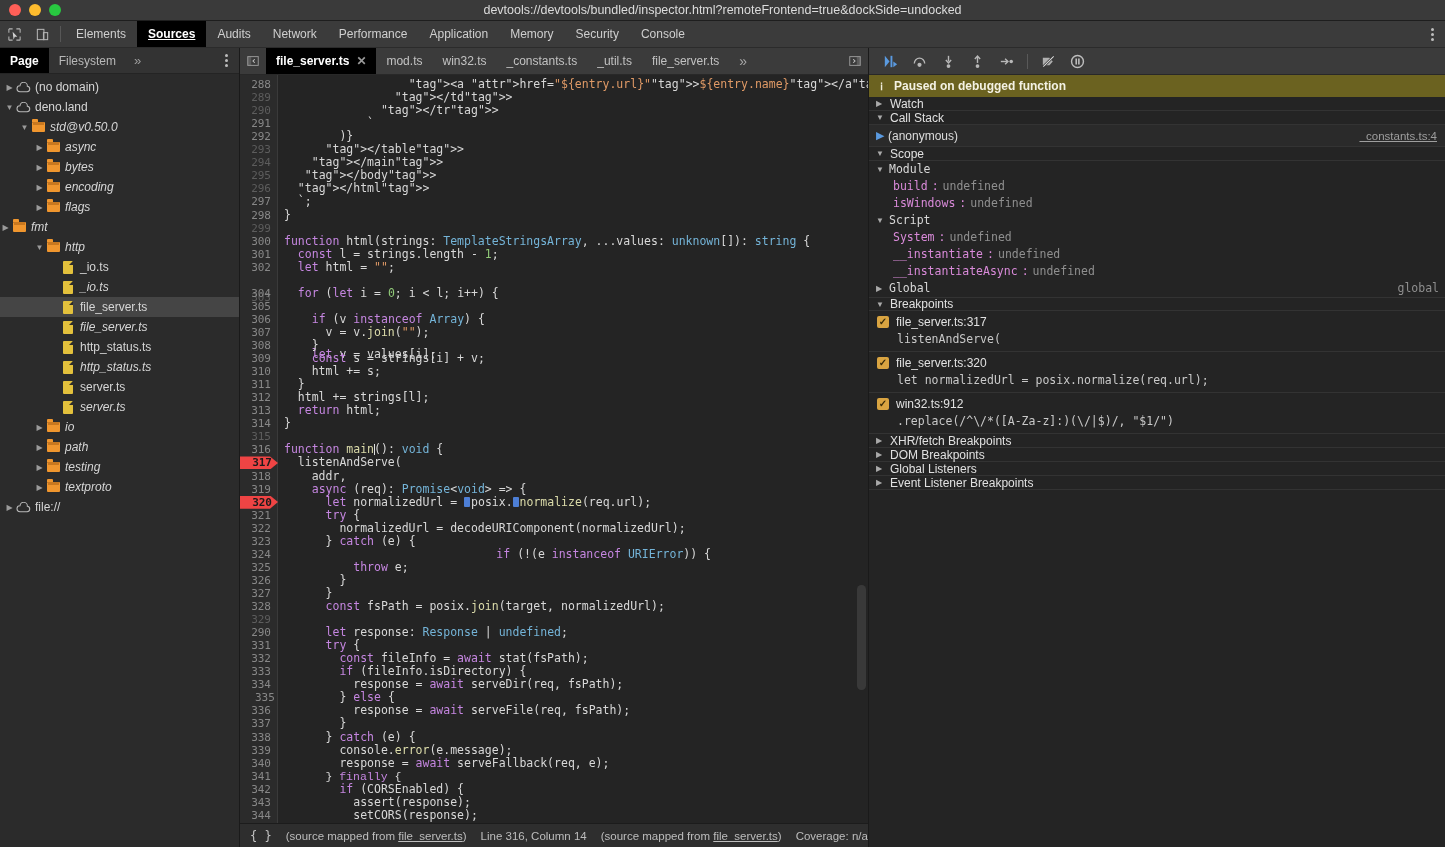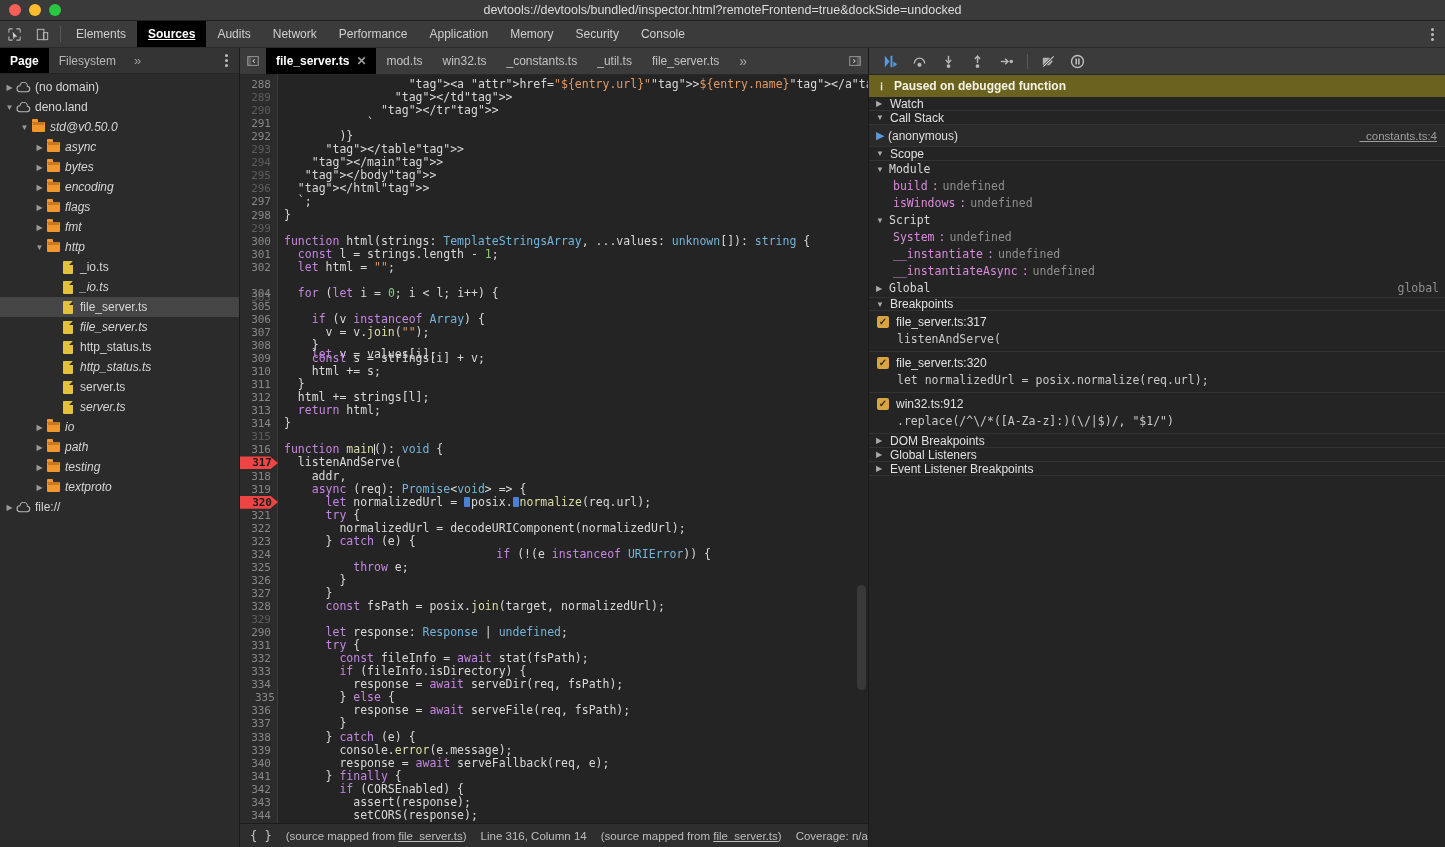--- a/index.html
+++ b/index.html
@@ -360,21 +360,21 @@
             </span>
             <span class="tlabel italic">encoding</span>
           </div>
           <div class="trow" style="padding-left: 34px;">
             <span class="arrow closed"></span>
             <span class="ticon">
               <span class="folder"></span>
             </span>
             <span class="tlabel italic">flags</span>
           </div>
-          <div class="trow" style="padding-left: 34px;">
+          <div class="trow" style="">
             <span class="arrow closed"></span>
             <span class="ticon">
               <span class="folder"></span>
             </span>
             <span class="tlabel italic">fmt</span>
           </div>
           <div class="trow" style="padding-left: 34px;">
             <span class="arrow open"></span>
             <span class="ticon">
               <span class="folder"></span>
@@ -614,21 +614,21 @@
             <div class="cline" style="top: 564.15px;">      <span class="kw">try</span> {</div>
             <div class="cline" style="top: 577.2px;">        <span class="kw">const</span> fileInfo = <span class="kw">await</span> stat(fsPath);</div>
             <div class="cline" style="top: 590.25px;">        <span class="kw">if</span> (fileInfo.isDirectory) {</div>
             <div class="cline" style="top: 603.3px;">          response = <span class="kw">await</span> serveDir(req, fsPath);</div>
             <div class="cline" style="top: 616.35px;">        } <span class="kw">else</span> {</div>
             <div class="cline" style="top: 629.4px;">          response = <span class="kw">await</span> serveFile(req, fsPath);</div>
             <div class="cline" style="top: 642.45px;">        }</div>
             <div class="cline" style="top: 655.5px;">      } <span class="kw">catch</span> (e) {</div>
             <div class="cline" style="top: 668.55px;">        console.<span class="fn">error</span>(e.message);</div>
             <div class="cline" style="top: 681.6px;">        response = <span class="kw">await</span> serveFallback(req, e);</div>
-            <div class="cline" style="top: 694.65px;">      } <span class="kw">finally</span> {</div>
+            <div class="cline" style="top: 694.65px; font-family: Liberation Mono, monospace;">      } <span class="kw">finally</span> {</div>
             <div class="cline" style="top: 707.7px;">        <span class="kw">if</span> (CORSEnabled) {</div>
             <div class="cline" style="top: 720.75px;">          assert(response);</div>
             <div class="cline" style="top: 733.8px;">          setCORS(response);</div>
           </div>
       </div>
 
       <div class="statusbar">
         <span class="prettyprint">{ }</span>
         <span><span>(source mapped from </span><span class="slink">file_server.ts</span><span>)</span></span>
         <span>Line 316, Column 14</span>
@@ -780,20 +780,24 @@
               <div class="bpline1">
                 <span class="bpcheck">✓</span>
                 <span>win32.ts:912</span>
               </div>
               <div class="bpline2">.replace(/^\/*([A-Za-z]:)(\/|$)/, "$1/")</div>
             </div>
           </div>
 
         <div class="sec-head">
           <span class="tri closed"></span>
+          <span>XHR/fetch Breakpoints</span>
+        </div>
+        <div class="sec-head">
+          <span class="tri closed"></span>
           <span>DOM Breakpoints</span>
         </div>
         <div class="sec-head">
           <span class="tri closed"></span>
           <span>Global Listeners</span>
         </div>
         <div class="sec-head">
           <span class="tri closed"></span>
           <span>Event Listener Breakpoints</span>
         </div>

